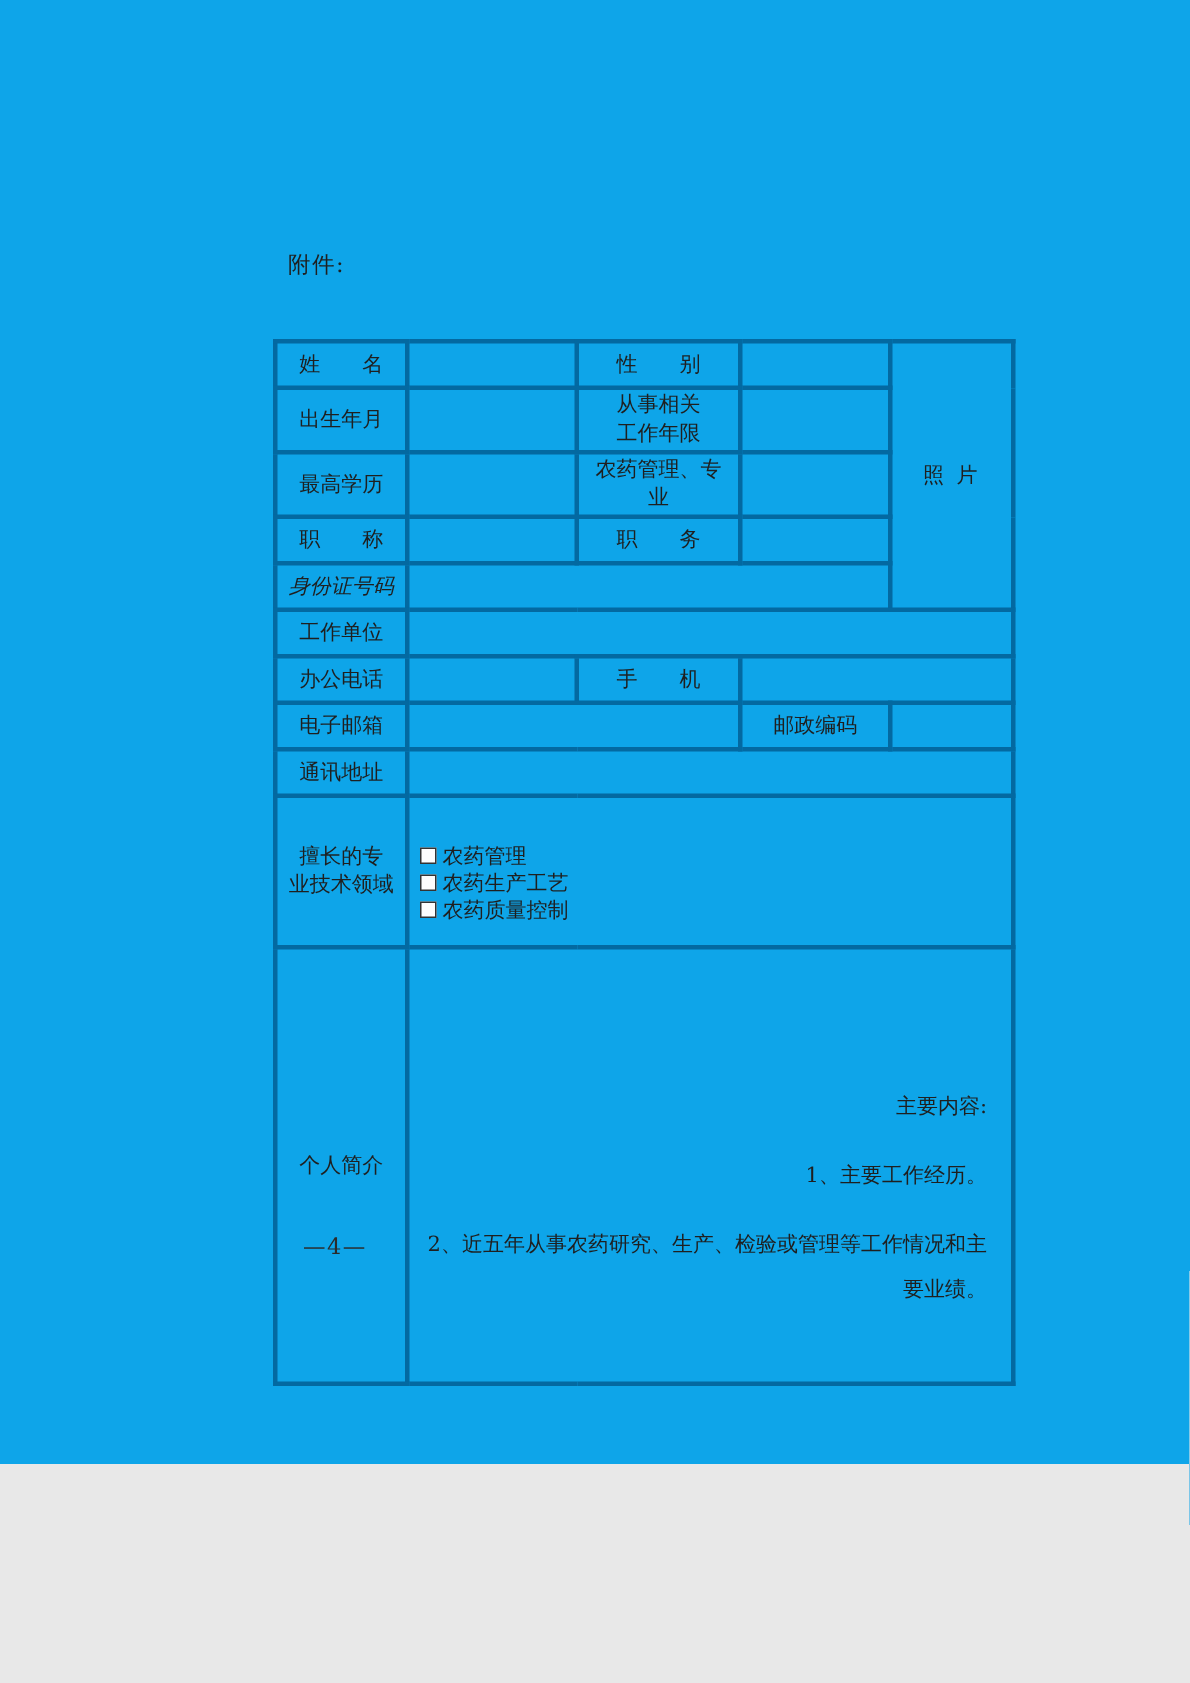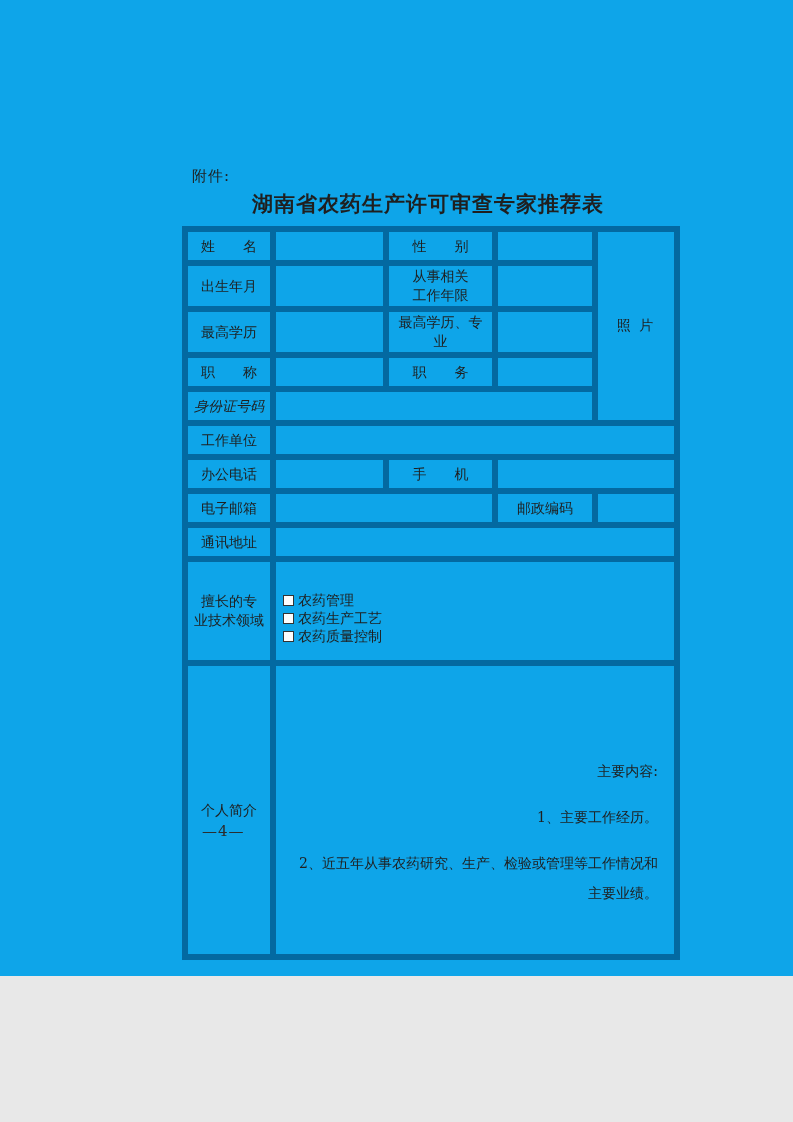--- a/index.html
+++ b/index.html
@@ -34,21 +34,21 @@
   table.form-table {
     position: absolute;
     left: 182px;
     top: 226px;
     width: 492px;
     border-collapse: collapse;
     table-layout: fixed;
     border: 2px solid #474747;
   }
   table.form-table td {
-    border: 6px solid #0369a1;
+    border: 3px solid #0369a1;
     font-size: 14px;
     vertical-align: middle;
     white-space: pre-line;
     overflow: hidden;
   }
   td.lbl {
     text-align: center;
     line-height: 19px;
     padding: 1px 2px;
   }
@@ -98,21 +98,20 @@
     color: #2b2b2b;
   }
 </style>
 </head>
 <body>
 
 <div class="page">
 
   <div class="attachment">附件:</div>
 
-  <div class="title">湖南省农药生产许可审查专家推荐表</div>
 
   <table class="form-table">
     <colgroup>
       <col style="width:88px">
       <col style="width:113px">
       <col style="width:109px">
       <col style="width:100px">
       <col style="width:82px">
     </colgroup>
     <tbody>
@@ -126,21 +125,21 @@
       <tr class="r2">
         <td class="lbl">出生年月</td>
         <td class="val"></td>
         <td class="lbl">从事相关
 工作年限</td>
         <td class="val"></td>
       </tr>
       <tr class="r3">
         <td class="lbl">最高学历</td>
         <td class="val"></td>
-        <td class="lbl">最高学历、专
+        <td class="lbl">农药管理、专
 业</td>
         <td class="val"></td>
       </tr>
       <tr class="r4">
         <td class="lbl">职　　称</td>
         <td class="val"></td>
         <td class="lbl">职　　务</td>
         <td class="val"></td>
       </tr>
       <tr class="r5">

